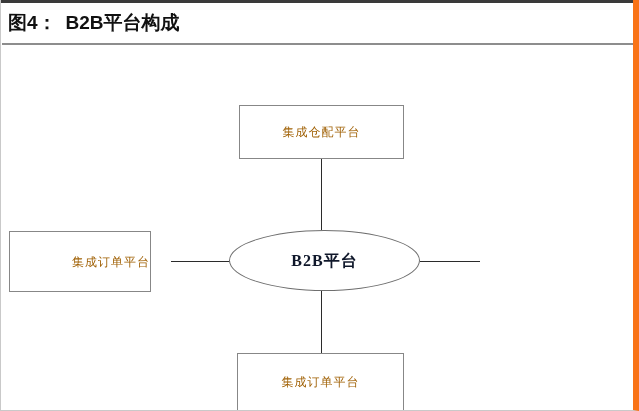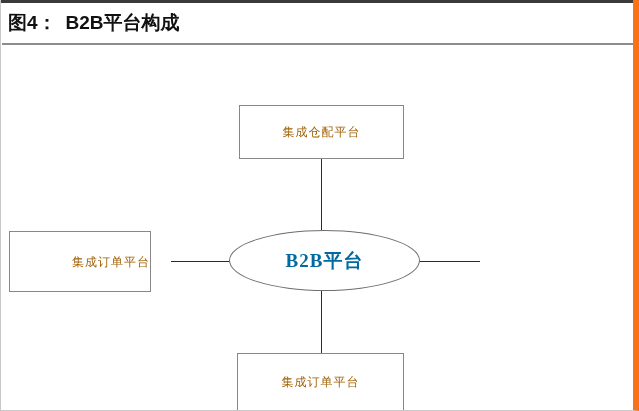--- a/index.html
+++ b/index.html
@@ -114,22 +114,22 @@
     border: 1px solid #6f6f6f;
     border-radius: 50%;
     background: #ffffff;
     display: flex;
     align-items: center;
     justify-content: center;
   }
   #node-center .node-label {
     font-family: "Liberation Serif", serif;
     font-weight: bold;
-    font-size: 19px;
-    color: #0369a1;
+    font-size: 16px;
+    color: #0f172a;
     letter-spacing: 1px;
   }
 </style>
 </head>
 <body>
 
 <div id="figure-canvas">
 
   <div id="header-rule-top"></div>
 

